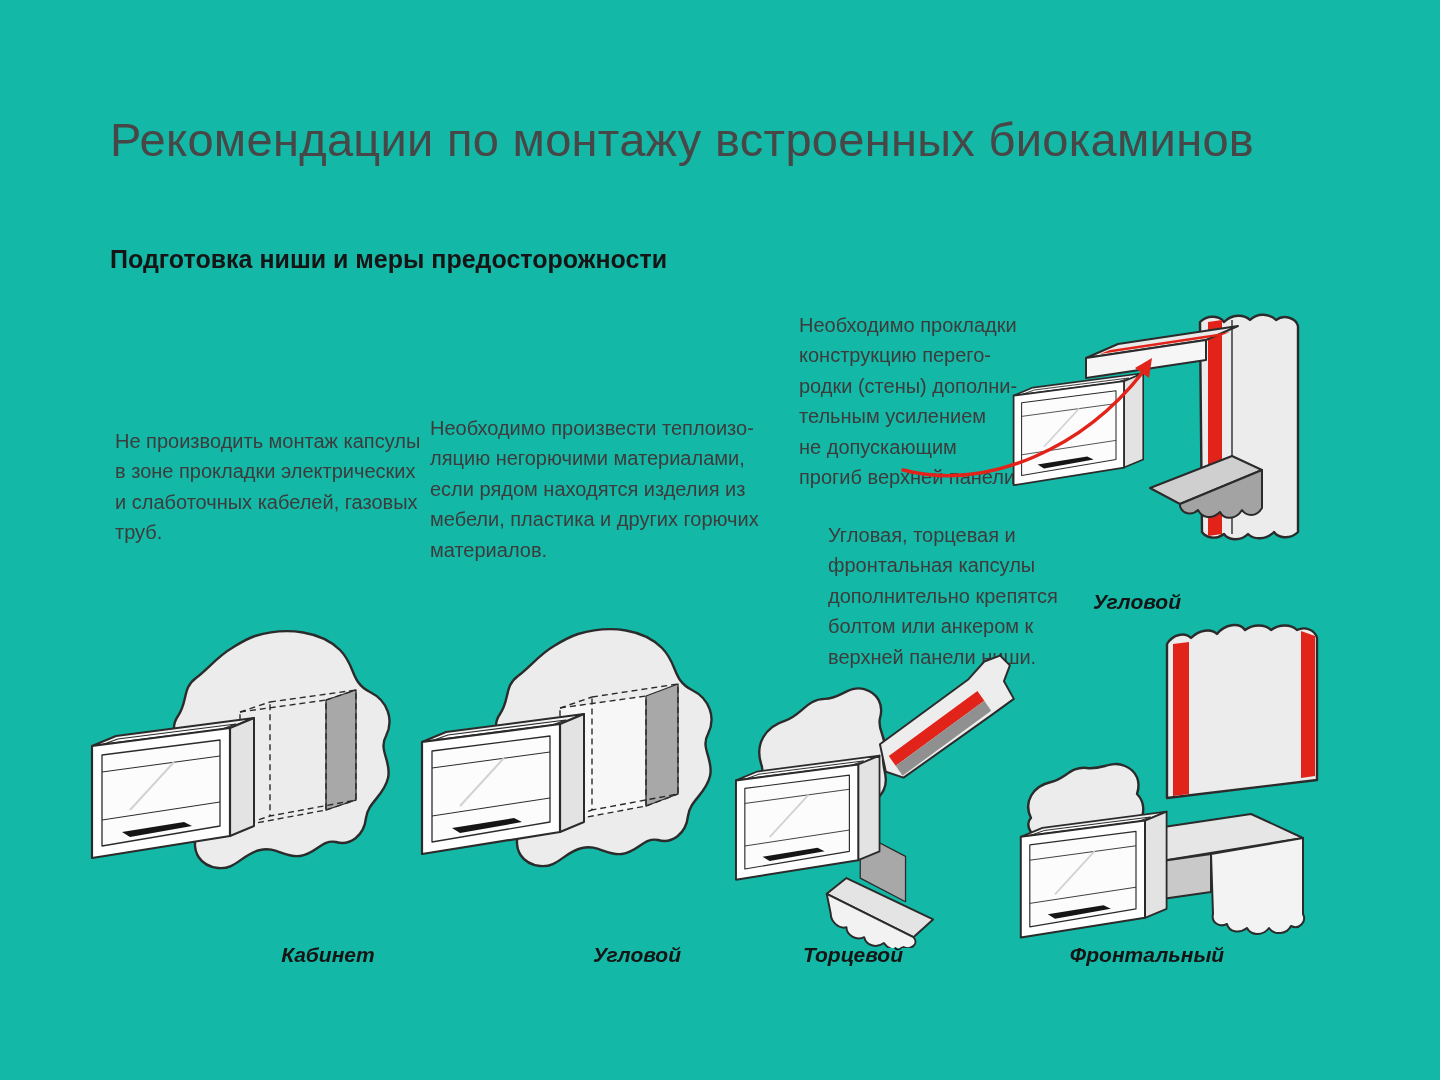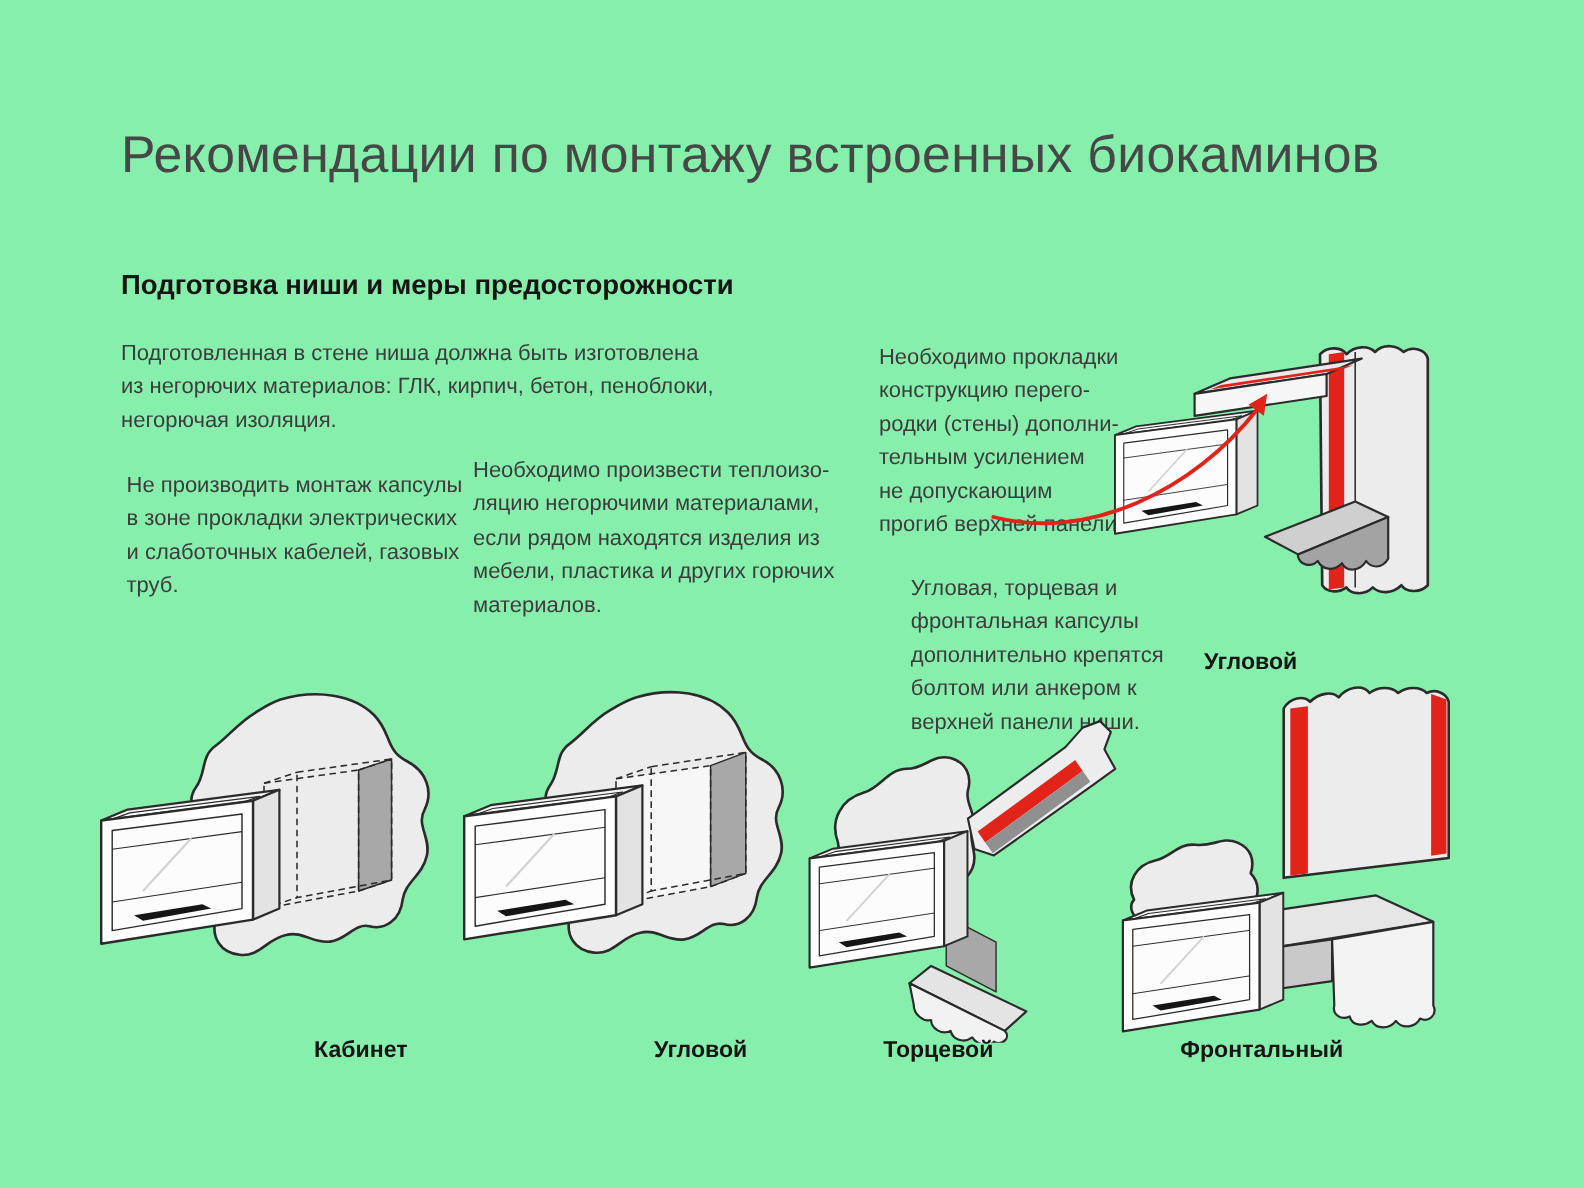--- a/index.html
+++ b/index.html
@@ -1,17 +1,17 @@
 <!DOCTYPE html>
 <html><head>
 <meta charset="utf-8">
 <style>
   html,body { margin:0; padding:0; background:#ffffff; }
   .page {
-    position:relative; width:1440px; height:1080px; background:#86efac;
+    position:relative; width:1440px; height:1080px; background:#14b8a6;
     font-family:"Liberation Sans", sans-serif; overflow:hidden;
   }
   .title {
     position:absolute; left:110px; top:112px; margin:0;
     font-size:47px; font-weight:400; color:#474747; letter-spacing:0.3px;
   }
   .section-heading {
     position:absolute; left:110px; top:245px; margin:0;
     font-size:25px; font-weight:700; color:#151515;
   }
@@ -22,21 +22,21 @@
   .note-materials     { left:110px; top:306px; width:600px; }
   .note-cables        { left:115px; top:426px; width:320px; }
   .note-insulation    { left:430px; top:413px; width:340px; }
   .note-reinforcement { left:799px; top:310px; width:250px; }
   .note-fastening     { left:828px; top:520px; width:250px; }
 
   figure { position:absolute; margin:0; }
   figure svg { display:block; }
   figcaption {
     position:absolute; left:0; right:0; bottom:0; text-align:center;
-    font-size:21px; font-weight:700; color:#151515;
+    font-size:21px; font-weight:700; color:#151515;font-style:italic;
   }
   .fig-corner  { left:1000px; top:292px; width:330px; height:322px; }
   .fig-cabinet { left:90px;  top:622px; width:320px; height:345px; }
   .fig-through { left:420px; top:622px; width:310px; height:345px; }
   .fig-end     { left:730px; top:628px; width:290px; height:339px; }
   .fig-frontal { left:1015px; top:622px; width:320px; height:345px; }
   .cap-corner  { transform:translateX(-28px); }
   .cap-cabinet { transform:translateX(78px); }
   .cap-through { transform:translateX(62px); }
   .cap-end     { transform:translateX(-22px); }
@@ -70,23 +70,20 @@
         <line x1="12" y1="106" x2="130" y2="88" stroke="#2b2b2b" stroke-width="1"></line>
         <line x1="40" y1="96" x2="84" y2="48" stroke="#d2d2d2" stroke-width="2"></line>
         <polygon points="32,118 94,108 102,112 40,123" fill="#151515"></polygon>
       </g>
     </defs>
   </svg>
 
   <h1 class="title">Рекомендации по монтажу встроенных биокаминов</h1>
   <h2 class="section-heading">Подготовка ниши и меры предосторожности</h2>
 
-  <p class="note note-materials">Подготовленная в стене ниша должна быть изготовлена
-из негорючих материалов: ГЛК, кирпич, бетон, пеноблоки,
-негорючая изоляция.</p>
   <p class="note note-cables">Не производить монтаж капсулы
 в зоне прокладки электрических
 и слаботочных кабелей, газовых
 труб.</p>
   <p class="note note-insulation">Необходимо произвести теплоизо-
 ляцию негорючими материалами,
 если рядом находятся изделия из
 мебели, пластика и других горючих
 материалов.</p>
   <p class="note note-reinforcement">Необходимо прокладки

